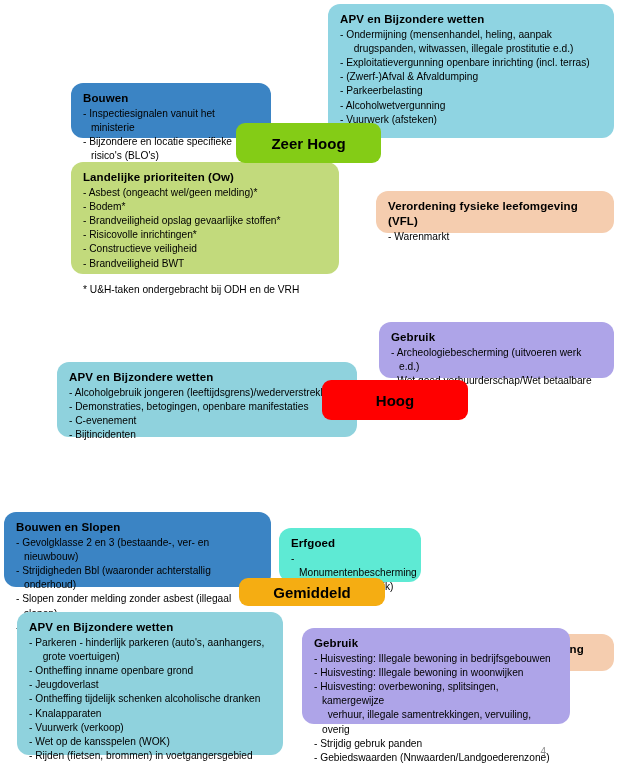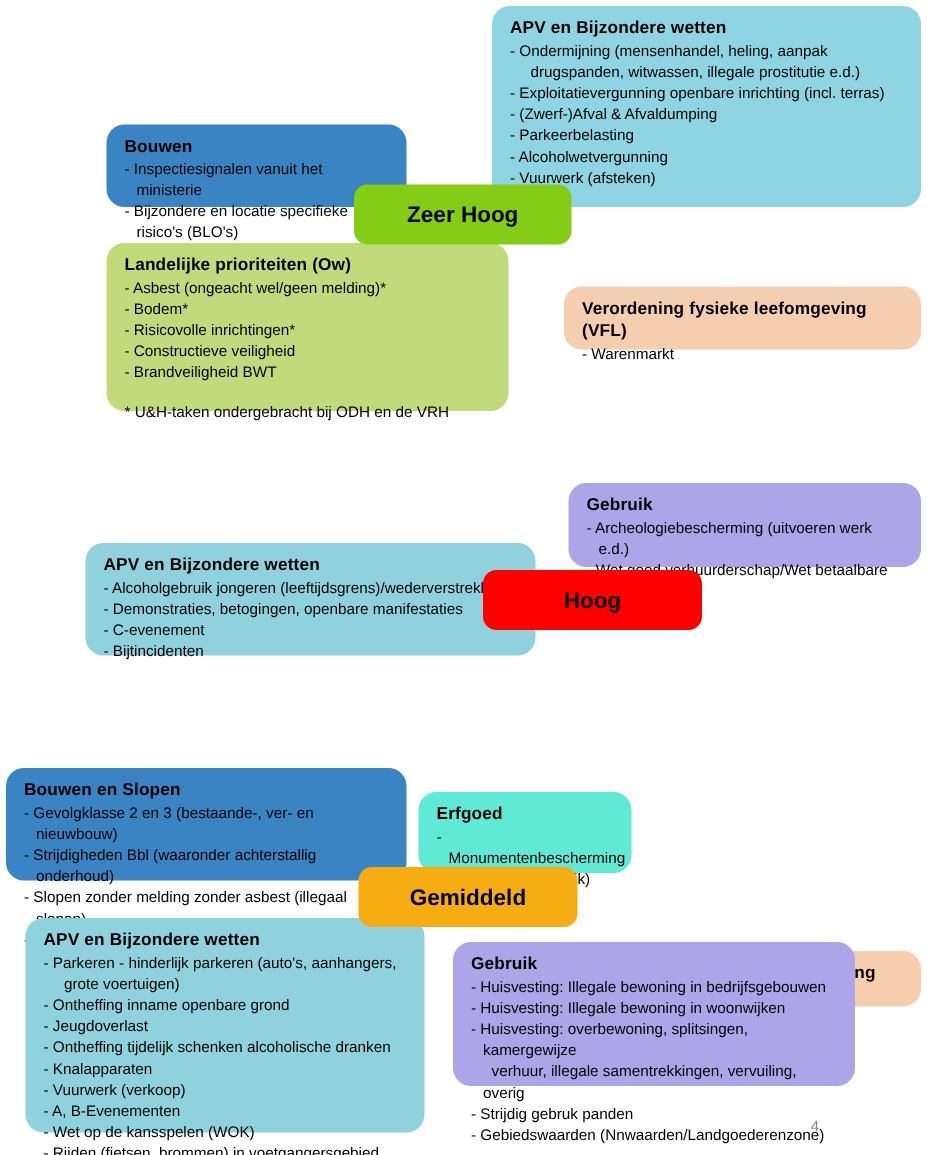--- a/index.html
+++ b/index.html
@@ -108,20 +108,21 @@
       <li>- Inspectiesignalen vanuit het ministerie</li>
       <li>- Bijzondere en locatie specifieke risico's (BLO's)</li>
     </ul>
   </div>
 
   <div class="card c-green" style="left:71px; top:162px; width:268px; height:112px; z-index:10;">
     <div class="title">Landelijke prioriteiten (Ow)</div>
     <ul>
       <li>- Asbest (ongeacht wel/geen melding)*</li>
       <li>- Bodem*</li>
+      <li>- Brandveiligheid opslag gevaarlijke stoffen*</li>
       <li>- Risicovolle inrichtingen*</li>
       <li>- Constructieve veiligheid</li>
       <li>- Brandveiligheid BWT</li>
     </ul>
     <div class="note">* U&amp;H-taken ondergebracht bij ODH en de VRH</div>
   </div>
 
   <div class="card c-peach" style="left:376px; top:147px; width:238px; height:42px; z-index:10;">
     <div class="title">Verordening fysieke leefomgeving (VFL)</div>
     <ul>
@@ -183,38 +184,37 @@
   <div class="card c-cyan" style="left:17px; top:612px; width:266px; height:143px; z-index:10;">
     <div class="title">APV en Bijzondere wetten</div>
     <ul>
       <li>- Parkeren - hinderlijk parkeren (auto's, aanhangers,
   grote voertuigen)</li>
       <li>- Ontheffing inname openbare grond</li>
       <li>- Jeugdoverlast</li>
       <li>- Ontheffing tijdelijk schenken alcoholische dranken</li>
       <li>- Knalapparaten</li>
       <li>- Vuurwerk (verkoop)</li>
-      <li>- A, B-Evenementen</li>
       <li>- Wet op de kansspelen (WOK)</li>
       <li>- Rijden (fietsen, brommen) in voetgangersgebied</li>
 
     </ul>
   </div>
 
   <div class="card c-purple" style="left:302px; top:628px; width:268px; height:96px; z-index:10;">
     <div class="title">Gebruik</div>
     <ul>
       <li>- Huisvesting: Illegale bewoning in bedrijfsgebouwen</li>
       <li>- Huisvesting: Illegale bewoning in woonwijken</li>
       <li>- Huisvesting: overbewoning, splitsingen, kamergewijze
   verhuur, illegale samentrekkingen, vervuiling, overig</li>
       <li>- Strijdig gebruk panden</li>
       <li>- Gebiedswaarden (Nnwaarden/Landgoederenzone)</li>
     </ul>
   </div>
 
-  <div class="chip chip-gemiddeld" style="left:239px; top:578px; width:146px; height:40px;">
+  <div class="chip chip-gemiddeld" style="left:239px; top:578px; width:146px; height:28px;">
     <span>Gemiddeld</span>
   </div>
 
   <div id="page-number">4</div>
 
 </div>
 
 </body></html>

